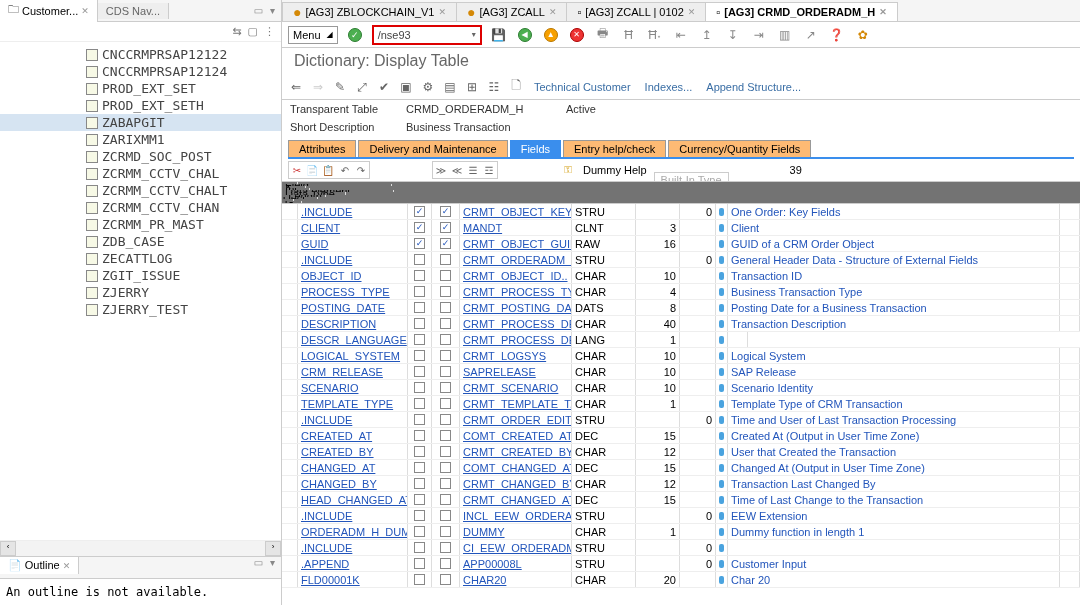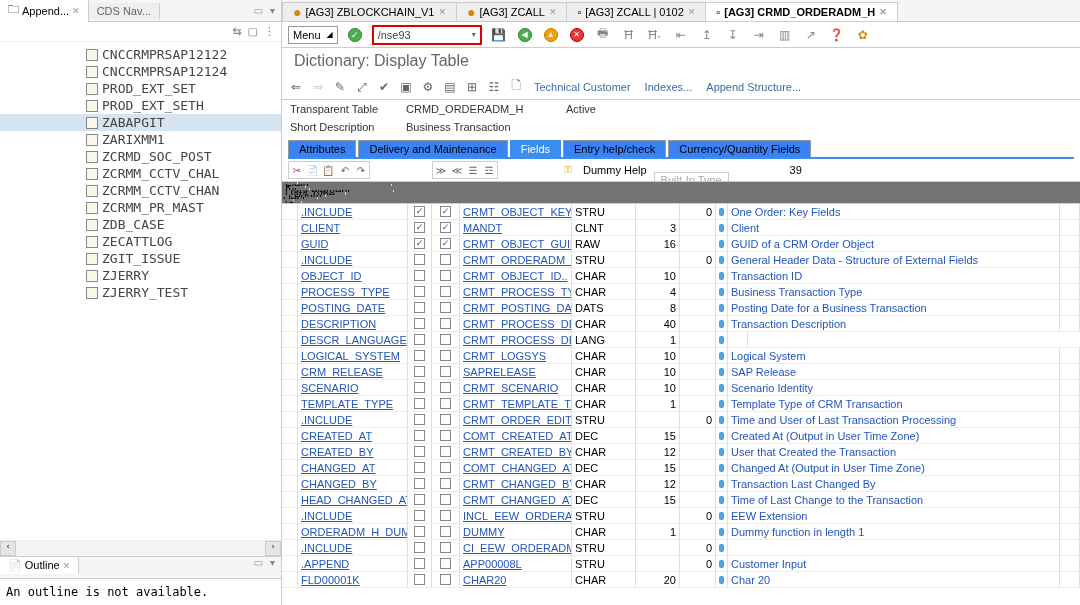--- a/index.html
+++ b/index.html
@@ -46,21 +46,21 @@
   .sap-toolbar2 { height: 26px; display:flex; align-items:center; gap:6px; padding:2px 6px; border-bottom:1px solid #ccc;}
   .link-btn { color:#3a6ea5; font-size:11px; padding:0 4px;}
   .ico { width:16px; height:16px; display:inline-flex; align-items:center; justify-content:center; font-size:12px; color:#666;}
   
   .header-fields { padding: 0 8px 4px;}
   .hf-row { display:flex; align-items:center; height:18px;}
   .hf-label { width: 116px; font-size:11px; color:#333;}
   .hf-val { font-size:11px; color:#333; margin-right: 30px; min-width:130px;}
   
   .dd-tabs { display:flex; border-bottom:2px solid #3a8eed; margin: 0 6px;}
-  .dd-tab { padding:2px 10px; border:1px solid #999; border-bottom:none; background:#3b82f6; margin-right:2px; font-size:11px;}
+  .dd-tab { padding:2px 10px; border:1px solid #999; border-bottom:none; background:#fdba74; margin-right:2px; font-size:11px;}
   .dd-tab.active { background:#3a8eed; color:#fff; border-color:#3a8eed;}
   
   .grid-toolbar { display:flex; align-items:center; gap:1px; padding:2px 6px; height:22px;}
   .gt-group { display:flex; border:1px solid #ccc;}
   .gt-btn { width:16px; height:16px; display:inline-flex; align-items:center; justify-content:center; font-size:10px; color:#666;}
   .gt-gap { width:60px;}
   .srch-lbl { font-size:11px; margin:0 6px;}
   .builtin-btn { border:1px solid #ccc; padding:1px 6px; color:#aaa; font-size:11px;margin-top:20px;}
   .count { margin-left:60px; font-size:11px;}
   
@@ -74,40 +74,41 @@
   .c-bull{width:12px;} .c-desc{flex:1;} .c-g{width:20px;}
   .link { color:#2255bb; text-decoration:underline; }
   .chk { width:11px; height:11px; border:1px solid #888; display:inline-block; text-align:center; font-size:9px; line-height:9px; color:#2255bb; background:#fff;}
   .bullet { width:8px; height:8px; border-radius:2px; background:#4aa3df; display:inline-block; font-size:7px;}
 </style>
 </head>
 <body>
 
 <div class="left-pane">
   <div class="view-tabs">
-    <div class="view-tab">🗀 <span>Append...</span> <span class="close-x">✕</span></div>
+    <div class="view-tab">🗀 <span>Customer...</span> <span class="close-x">✕</span></div>
     <div class="view-tab inactive">
         <span>CDS Nav...</span>
       </div>
     <div class="mini-icons">▭ ▾</div>
   </div>
   <div class="mini-toolbar">
       <span>⇆</span>
       <span>▢</span>
       <span>⋮</span>
     </div>
   <div class="tree" id="tree">
       <div class="tree-item"><span class="tree-icon"></span>CNCCRMPRSAP12122</div>
       <div class="tree-item"><span class="tree-icon"></span>CNCCRMPRSAP12124</div>
       <div class="tree-item"><span class="tree-icon"></span>PROD_EXT_SET</div>
       <div class="tree-item"><span class="tree-icon"></span>PROD_EXT_SETH</div>
       <div class="tree-item selected"><span class="tree-icon"></span>ZABAPGIT</div>
       <div class="tree-item"><span class="tree-icon"></span>ZARIXMM1</div>
       <div class="tree-item"><span class="tree-icon"></span>ZCRMD_SOC_POST</div>
       <div class="tree-item"><span class="tree-icon"></span>ZCRMM_CCTV_CHAL</div>
+      <div class="tree-item"><span class="tree-icon"></span>ZCRMM_CCTV_CHALT</div>
       <div class="tree-item"><span class="tree-icon"></span>ZCRMM_CCTV_CHAN</div>
       <div class="tree-item"><span class="tree-icon"></span>ZCRMM_PR_MAST</div>
       <div class="tree-item"><span class="tree-icon"></span>ZDB_CASE</div>
       <div class="tree-item"><span class="tree-icon"></span>ZECATTLOG</div>
       <div class="tree-item"><span class="tree-icon"></span>ZGIT_ISSUE</div>
       <div class="tree-item"><span class="tree-icon"></span>ZJERRY</div>
       <div class="tree-item"><span class="tree-icon"></span>ZJERRY_TEST</div>
     </div>
   <div class="h-scroll">
       <div class="btn">‹</div>

